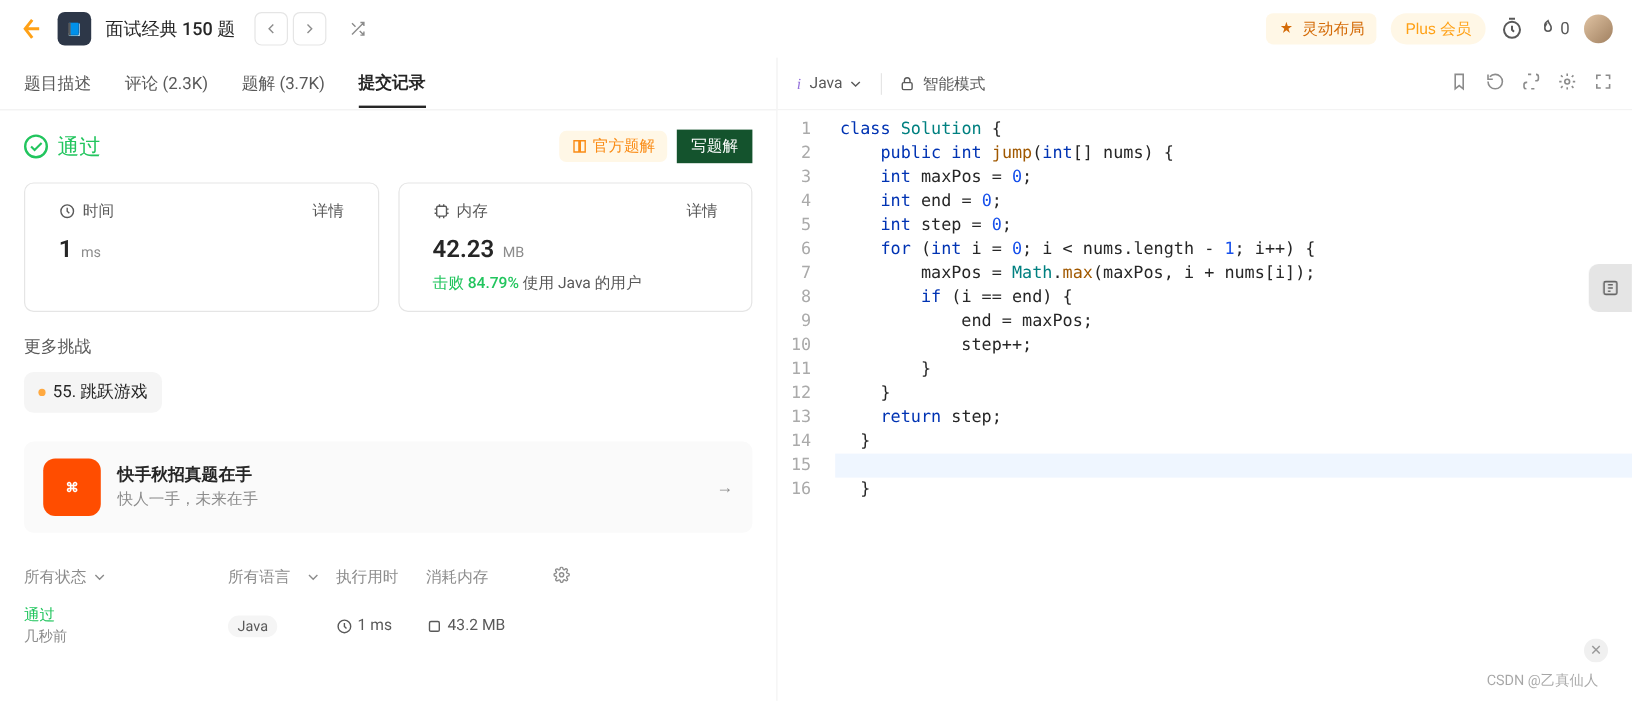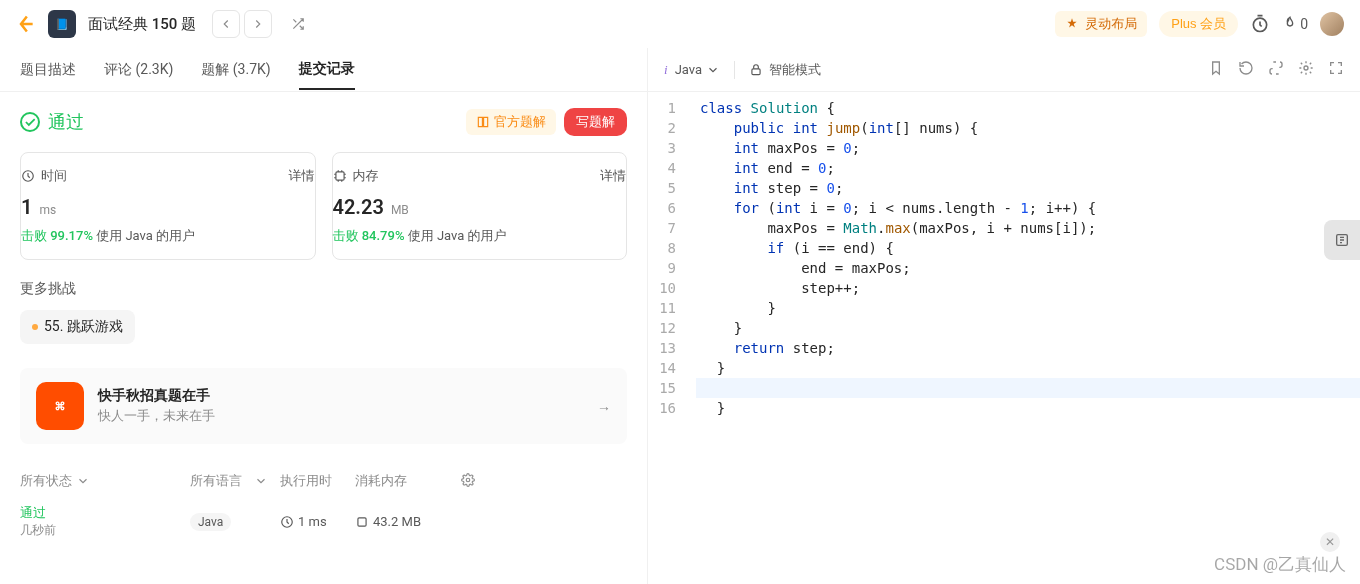--- a/index.html
+++ b/index.html
@@ -22,23 +22,23 @@
   .tabs { display: flex; padding: 0 20px; gap: 28px; border-bottom: 1px solid #f0f0f0; height:44px; align-items:center;}
   .tab { padding: 10px 0; font-size: 14px; color: #595959; cursor:pointer;}
   .tab.active { font-weight: 600; color: #262626; border-bottom: 2px solid #262626; }
   .content { padding: 16px 20px; overflow-y:auto; flex:1;}
   .status-row { display: flex; align-items: center; justify-content: space-between; margin-bottom: 16px;}
   .status-left { display: flex; align-items: center; gap: 8px;}
   .pass-icon-circle { width:20px; height:20px; border:2px solid #22c55e; border-radius:50%; display:flex; align-items:center; justify-content:center; color:#22c55e;}
   .pass-text { color: #22c55e; font-size: 18px; font-weight: 500;}
   .status-right { display: flex; align-items: center; gap: 8px;}
   .official-btn { display:flex; align-items:center; gap:4px; background: #fff7e6; color: #fa8c16; padding: 4px 10px; border-radius: 6px; font-size: 13px; border:none; cursor:pointer;}
-  .write-btn { background: #ef4444; color: #fff; padding: 5px 12px; border-radius: 10px; font-size: 13px; border:none; cursor:pointer;}
+  .write-btn { background: #14532d; color: #fff; padding: 5px 12px; border-radius: 0; font-size: 13px; border:none; cursor:pointer;}
   .stat-cards { display: flex; gap: 16px; margin-bottom: 20px;}
-  .stat-card { flex: 1; border: 1px solid #e5e5e5; border-radius: 8px; padding: 14px 0;}
+  .stat-card { flex: 1; border: 1px solid #e5e5e5; border-radius: 8px; padding: 14px 28px;}
   .stat-hdr { display: flex; align-items: center; justify-content: space-between; margin-bottom: 10px; color:#595959; font-size:13px;}
   .stat-hdr-left { display: flex; align-items: center; gap: 6px;}
   .stat-val { font-size: 20px; font-weight: 600; margin-bottom: 8px;}
   .stat-val .unit { font-size: 12px; font-weight: 400; color: #8c8c8c; margin-left:2px;text-align:center;}
   .stat-beat { font-size: 13px; color:#595959;}
   .stat-beat .pct { color: #22c55e; font-weight:500;}
   .sec-label { font-size: 14px; color: #595959; margin-bottom: 12px; font-weight:500;}
   .challenge-chip { display:inline-flex; align-items:center; gap:6px; background: #f5f5f5; padding: 8px 12px; border-radius: 8px; font-size: 14px; cursor:pointer; margin-bottom:24px;}
   .challenge-chip .dot { width: 6px; height: 6px; background: #ffa940; border-radius: 50%;}
   .promo { display: flex; align-items: center; gap: 14px; background: #fafafa; border-radius: 8px; padding: 14px 16px; margin-bottom:20px; cursor:pointer;}
@@ -69,21 +69,21 @@
   .code-area { flex: 1; display: flex; font-family: "Menlo","Consolas",monospace; font-size: 14px; line-height: 20px; padding-top: 6px; background:#fff; position:relative;}
   .gutter { width: 48px; text-align: right; color: #aaa; padding-right: 16px;}
   .code { flex: 1; white-space: pre;}
   .code .kw { color: #0033b3;}
   .code .fn { color: #a05800;}
   .code .cls { color: #008080;}
   .code .num { color: #1750eb;}
   .code-line.hl { background: #eff6ff;}
   .code-line { padding: 0 4px; height:20px;}
   .float-btn { position: fixed; right: 0; top: 220px; width: 36px; height: 40px; background: #e5e5e5; border-radius: 8px 0 0 8px; display:flex; align-items:center; justify-content:center; cursor:pointer;}
-  .watermark { position: fixed; right: 14px; bottom: 8px; font-size: 17px; color: rgba(0,0,0,0.35);}
+  .watermark { position: fixed; right: 28px; bottom: 8px; font-size: 12px; color: rgba(0,0,0,0.35);}
   .icon16 { width:16px; height:16px;}
   .icon14 { width:14px; height:14px;}
   .close-bubble { position: fixed; right: 20px; bottom: 32px; width: 20px; height: 20px; border-radius:50%; background:#f0f0f0; color:#999; display:flex; align-items:center; justify-content:center; font-size:12px; cursor:pointer;}
 </style>
 </head>
 <body>
 
 <div class="header">
   <span class="logo">
     <svg viewBox="0 0 24 24" fill="none" stroke="currentColor" stroke-width="3">
@@ -166,21 +166,20 @@
             <span class="stat-hdr-left">
                 <svg class="icon14" viewBox="0 0 24 24" fill="none" stroke="currentColor" stroke-width="2">
                   <circle cx="12" cy="12" r="9"></circle>
                   <path d="M12 7v5l3 3"></path>
                 </svg>
                 <span>时间</span>
               </span>
             <span>详情</span>
           </div>
           <div class="stat-val"><span>1</span> <span class="unit">ms</span></div>
-          <div class="stat-beat"><span class="pct"><span>击败</span> <span>99.17%</span></span> <span>使用 Java 的用户</span></div>
         </div>
         <div class="stat-card">
           <div class="stat-hdr">
             <span class="stat-hdr-left">
                 <svg class="icon14" viewBox="0 0 24 24" fill="none" stroke="currentColor" stroke-width="2">
                   <rect x="5" y="5" width="14" height="14" rx="2"></rect>
                   <path d="M9 2v3M15 2v3M9 19v3M15 19v3M2 9h3M2 15h3M19 9h3M19 15h3"></path>
                 </svg>
                 <span>内存</span>
               </span>

